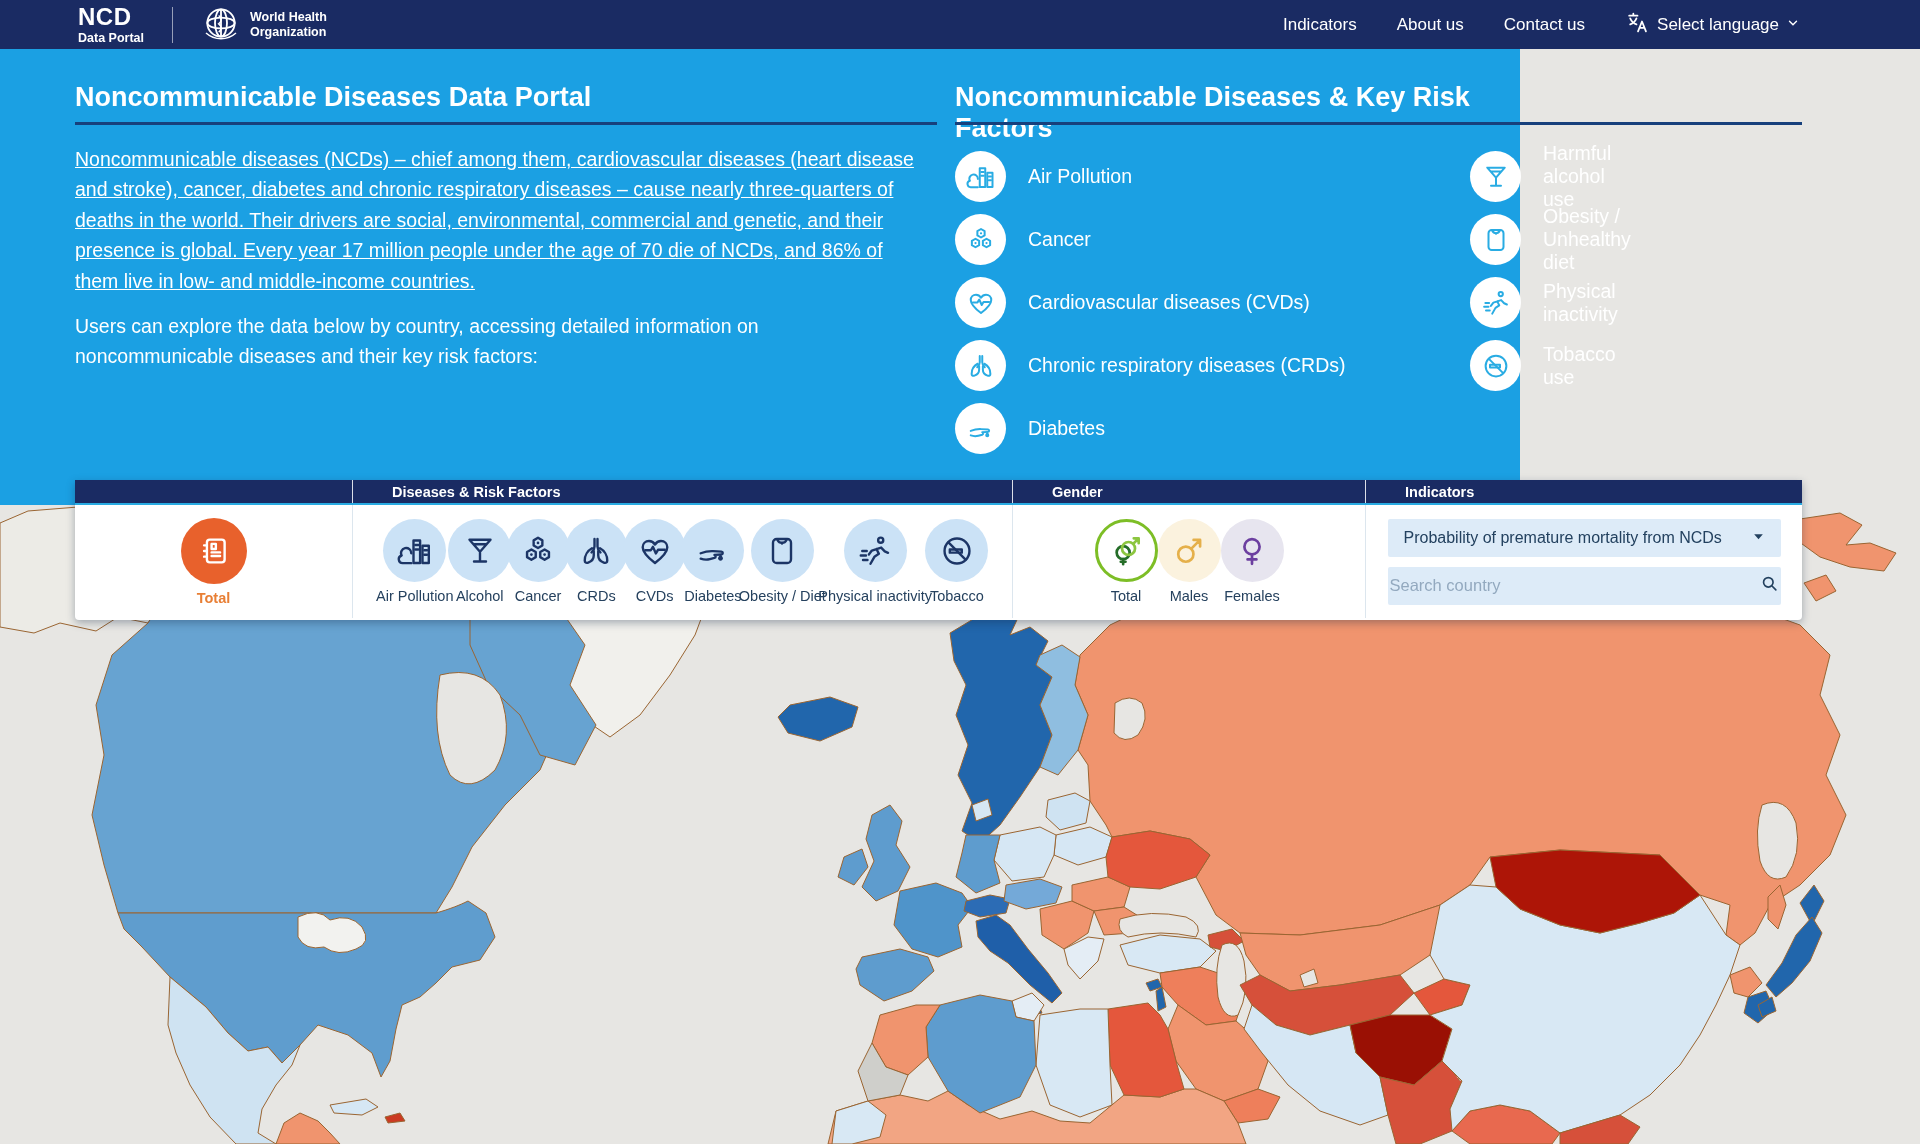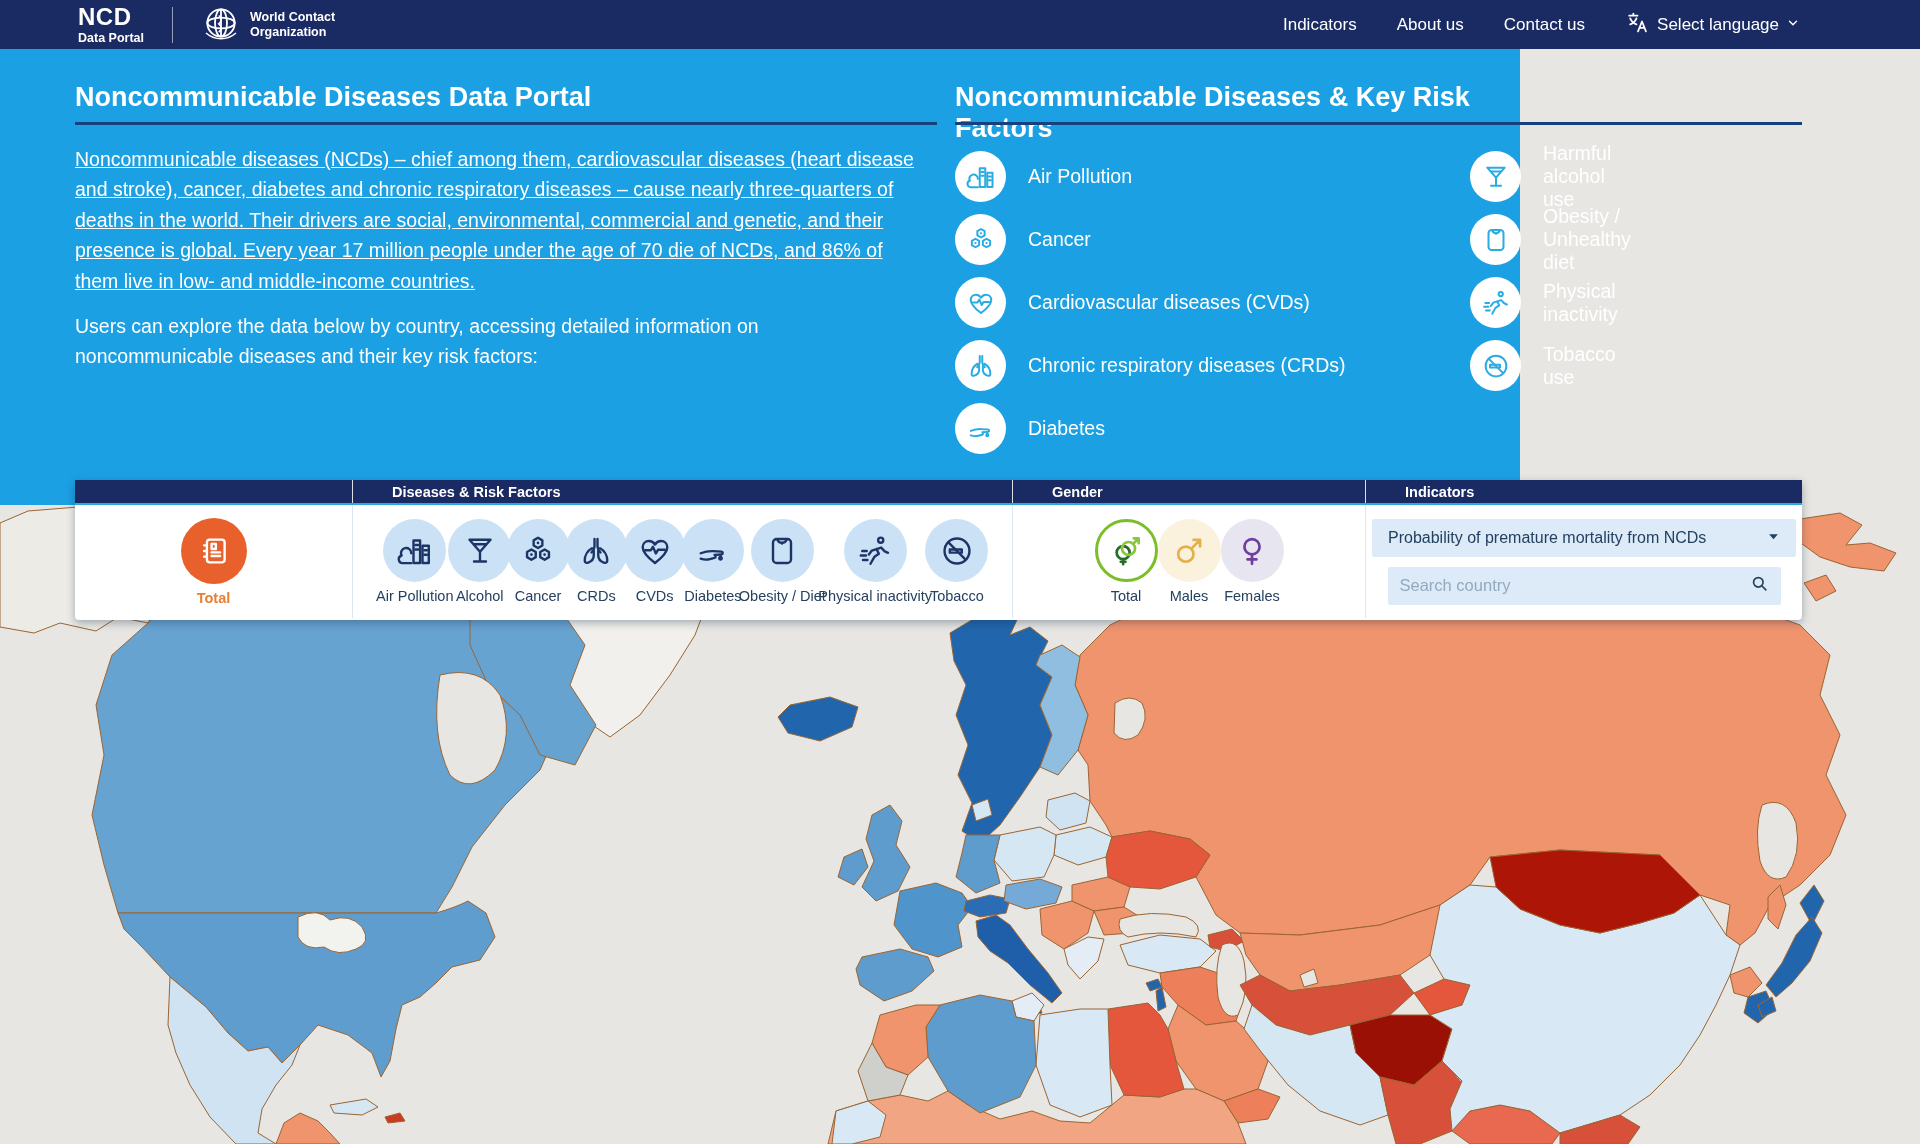--- a/index.html
+++ b/index.html
@@ -53,24 +53,24 @@
   .chip .circ { width:63px; height:63px; border-radius:50%; display:flex; align-items:center; justify-content:center; }
   .chip .lbl { font-size:14.5px; color:#25415E; white-space:nowrap; }
   .chip.ncd .circ { background:#E8612C; color:#fff; width:66px; height:66px; }
   .chip.ncd .lbl { color:#E87F35; font-weight:600; }
   .chip.dis .circ { background:#CBE2F6; color:#1C3566; }
   .chip.gen-total .circ { background:#fff; border:3px solid #7DBE26; }
   .chip.gen-males .circ { background:#FBF2DE; color:#E5B04A; }
   .chip.gen-females .circ { background:#E7E5EF; color:#6C3FA0; }
 
   .ind-col { flex-direction:column; justify-content:center; gap:10px; padding:0 22px; }
-  .ind-select { width:424px; height:38px; background:#DDEBF8; border-radius:2px; display:flex; align-items:center;
+  .ind-select { width:393px; height:38px; background:#DDEBF8; border-radius:2px; display:flex; align-items:center;
                 padding:0 16px; font-size:16px; color:#23415F; cursor:pointer; }
   .ind-select .cap { margin-left:auto; color:#23415F; }
-  .ind-search { width:393px; height:38px; background:#DDEBF8; border-radius:2px; display:flex; align-items:center; padding:0 12px; }
+  .ind-search { width:393px; height:38px; background:#DDEBF8; border-radius:2px; display:flex; align-items:center; padding:0 2px; }
   .ind-search input { flex:1; border:none; outline:none; background:transparent; font-size:16.5px; color:#23415F;
                       font-family:"Liberation Sans",sans-serif; }
   .ind-search input::placeholder { color:#93A9BF; }
 
   
   .map-wrap { position:absolute; top:505px; left:0; width:1920px; height:639px; z-index:5; }
   .map-wrap svg { display:block; }
   .land { stroke:#9A6532; stroke-width:1; stroke-linejoin:round; }
   .sea  { stroke:#9A6532; stroke-width:1; stroke-linejoin:round; }
 </style>
@@ -89,21 +89,21 @@
         <svg width="40" height="40" viewBox="0 0 24 24" fill="none" stroke="#fff" stroke-width="1.1">
           <circle cx="12" cy="12" r="8.2"></circle>
           <ellipse cx="12" cy="12" rx="8.2" ry="3.2"></ellipse>
           <ellipse cx="12" cy="12" rx="3.6" ry="8.2"></ellipse>
           <line x1="12" y1="3.8" x2="12" y2="20.2"></line>
           <path d="M10.6,7.5c2,1.5 2,3.5 0,5c2,1.5 2,3.5 0,5" stroke-width="0.9"></path>
           <path d="M3,18c2.5,2.2 5.5,3.4 9,3.4s6.5-1.2 9-3.4" stroke-width="0.9"></path>
         </svg>
       </span>
       <div class="who-text">
-        <div>World Contact</div>
+        <div>World Health</div>
         <div>Organization</div>
       </div>
     </div>
   </div>
   <nav class="nav-links">
     <span class="nav-link">Indicators</span>
     <span class="nav-link">About us</span>
     <span class="nav-link">Contact us</span>
     <span class="lang">
       <span>

